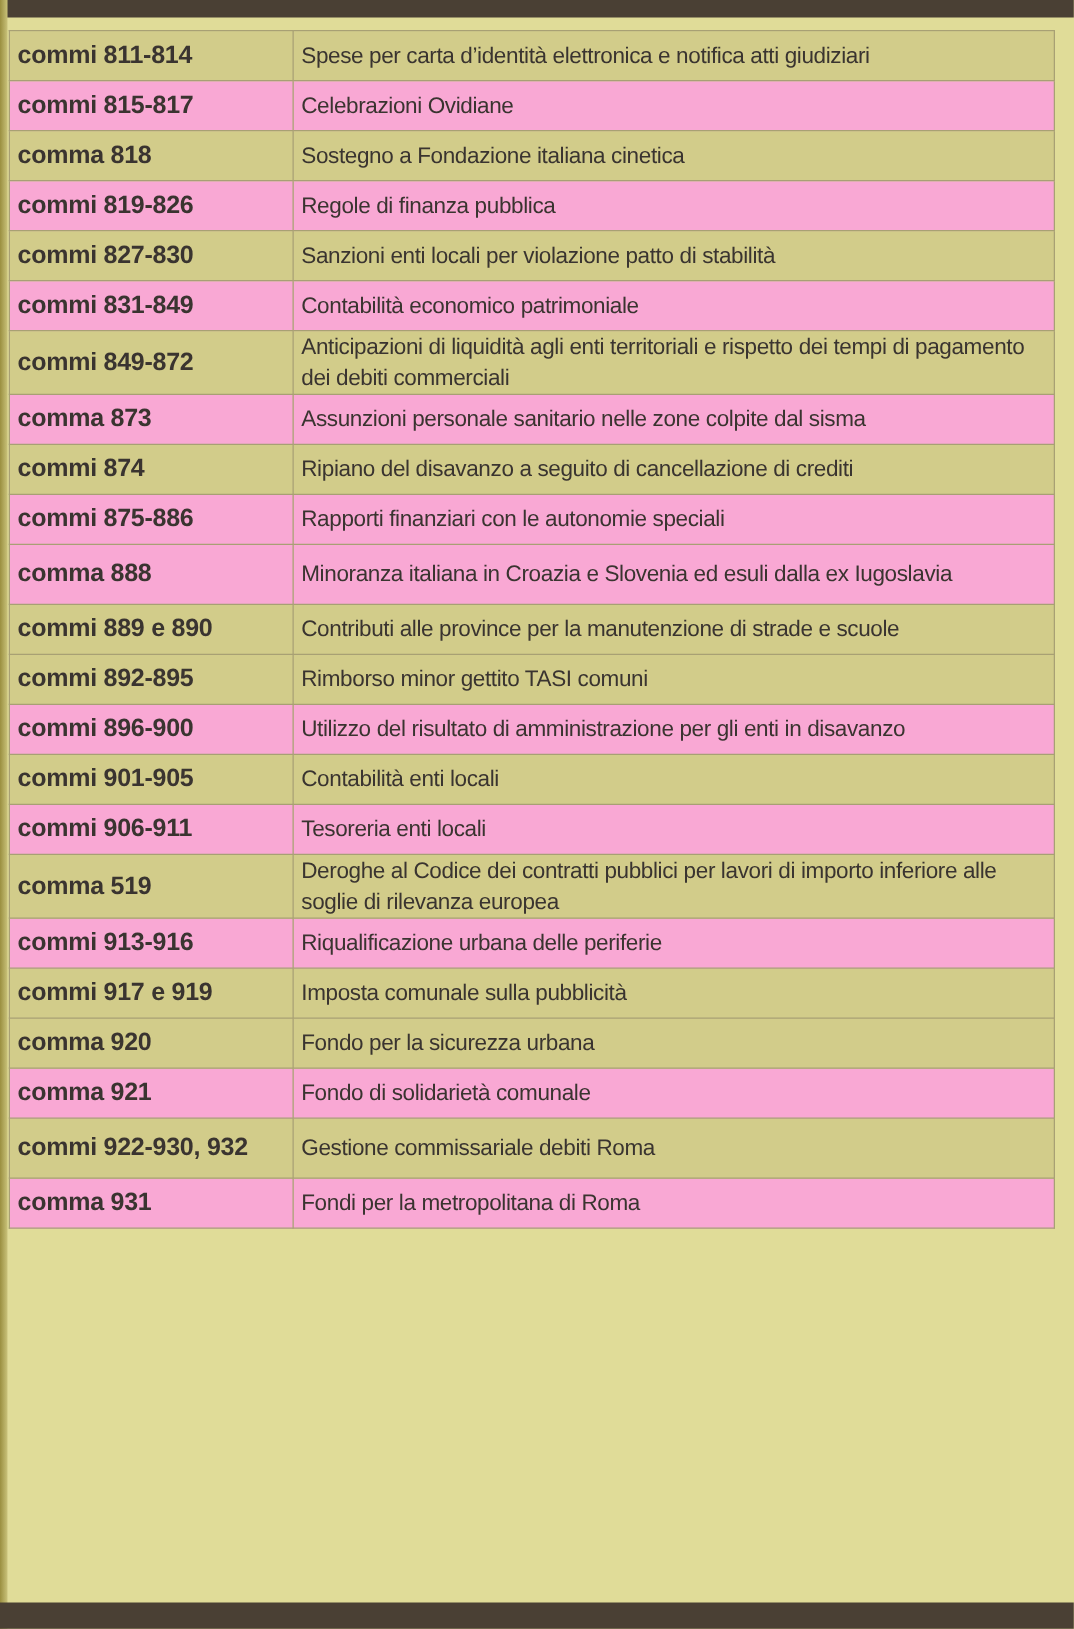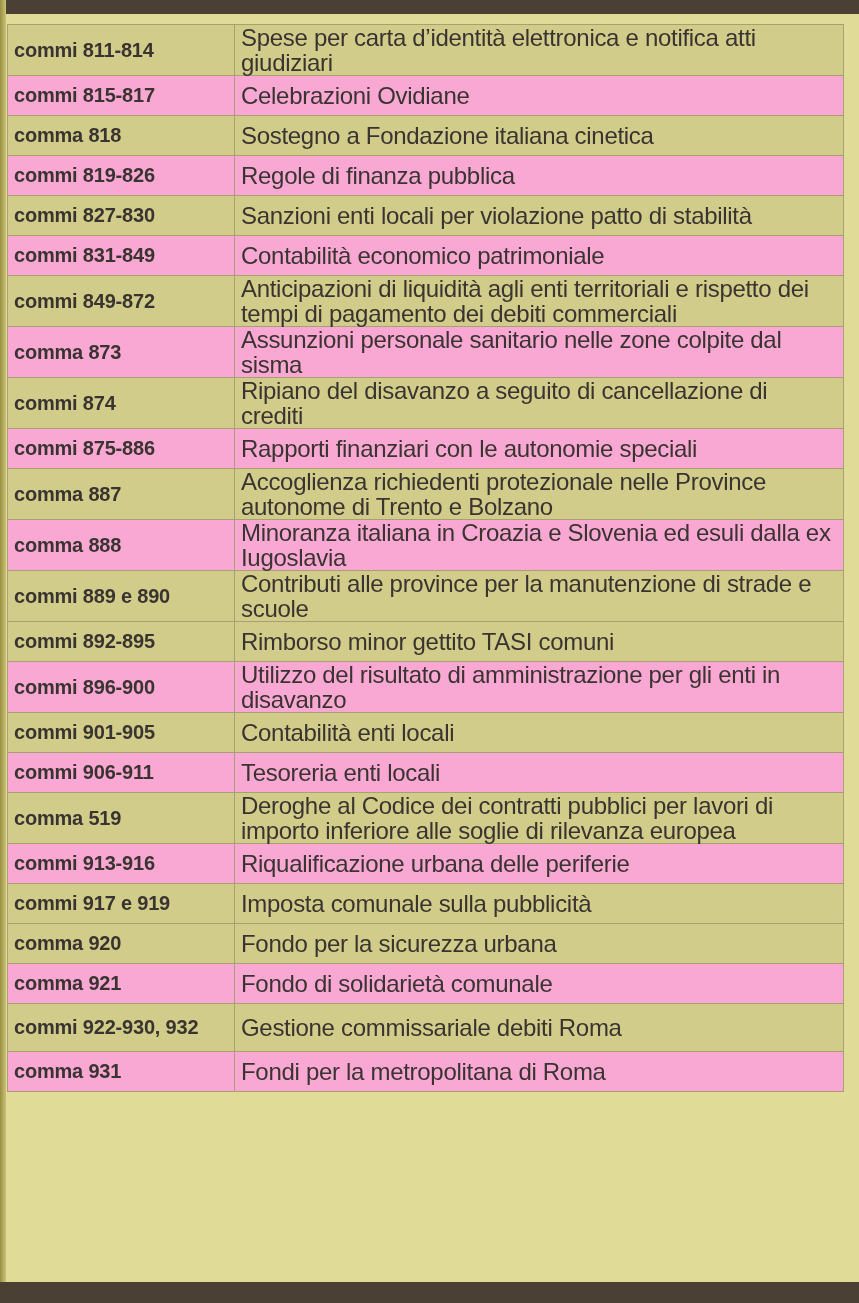--- a/index.html
+++ b/index.html
@@ -48,21 +48,21 @@
       vertical-align: middle;
     }
     .page-table td.ref {
       width: 210px;
       font-weight: bold;
       font-size: 20px;
       letter-spacing: -0.2px;
       padding-left: 6px;
     }
     .page-table td.desc {
-      font-size: 24px;
+      font-size: 18px;
       line-height: 25px;
       letter-spacing: -0.3px;
       padding-left: 6px;
     }
     .page-table tr.shade td { background: #d2cc8a; }
     .page-table tr.light td { background: #f9a8d4; }
     .page-table tr { height: 40px; }
     .page-table tr.tall2 { height: 48px; }
   </style>
 </head>
@@ -105,24 +105,20 @@
       <td class="ref">comma 873</td>
       <td class="desc">Assunzioni personale sanitario nelle zone colpite dal sisma</td>
     </tr>
     <tr class="shade">
       <td class="ref">commi 874</td>
       <td class="desc">Ripiano del disavanzo a seguito di cancellazione di crediti</td>
     </tr>
     <tr class="light">
       <td class="ref">commi 875-886</td>
       <td class="desc">Rapporti finanziari con le autonomie speciali</td>
-    </tr>
-    <tr class="shade tall2">
-      <td class="ref">comma 887</td>
-      <td class="desc">Accoglienza richiedenti protezionale nelle Province autonome di Trento e Bolzano</td>
     </tr>
     <tr class="light tall2">
       <td class="ref">comma 888</td>
       <td class="desc">Minoranza italiana in Croazia e Slovenia ed esuli dalla ex Iugoslavia</td>
     </tr>
     <tr class="shade">
       <td class="ref">commi 889 e 890</td>
       <td class="desc">Contributi alle province per la manutenzione di strade e scuole</td>
     </tr>
     <tr class="shade">

